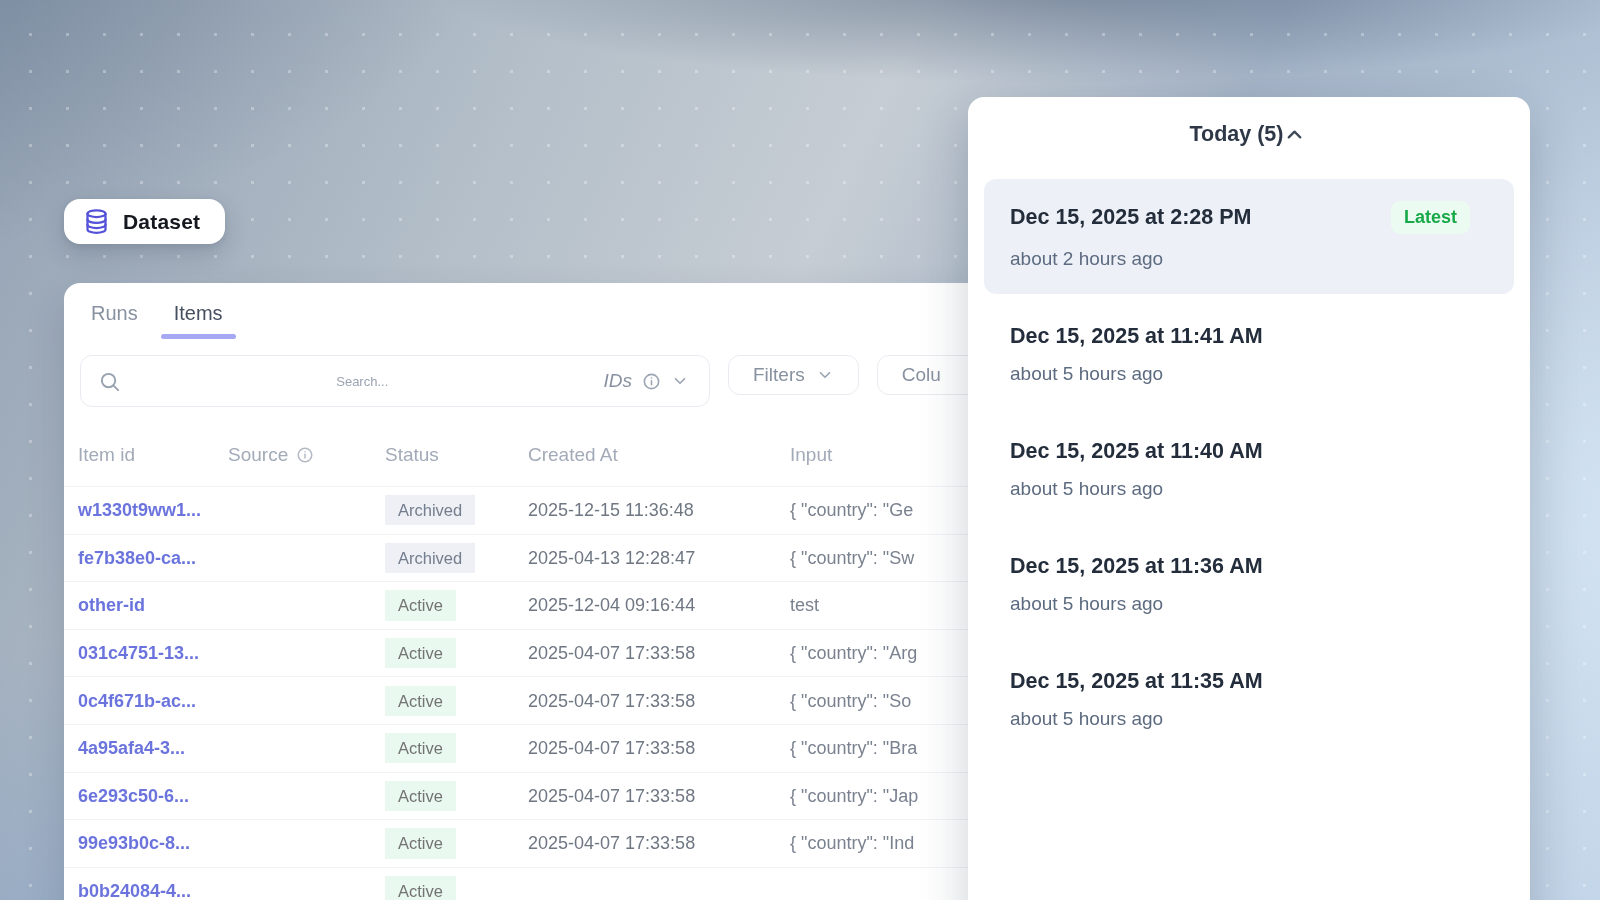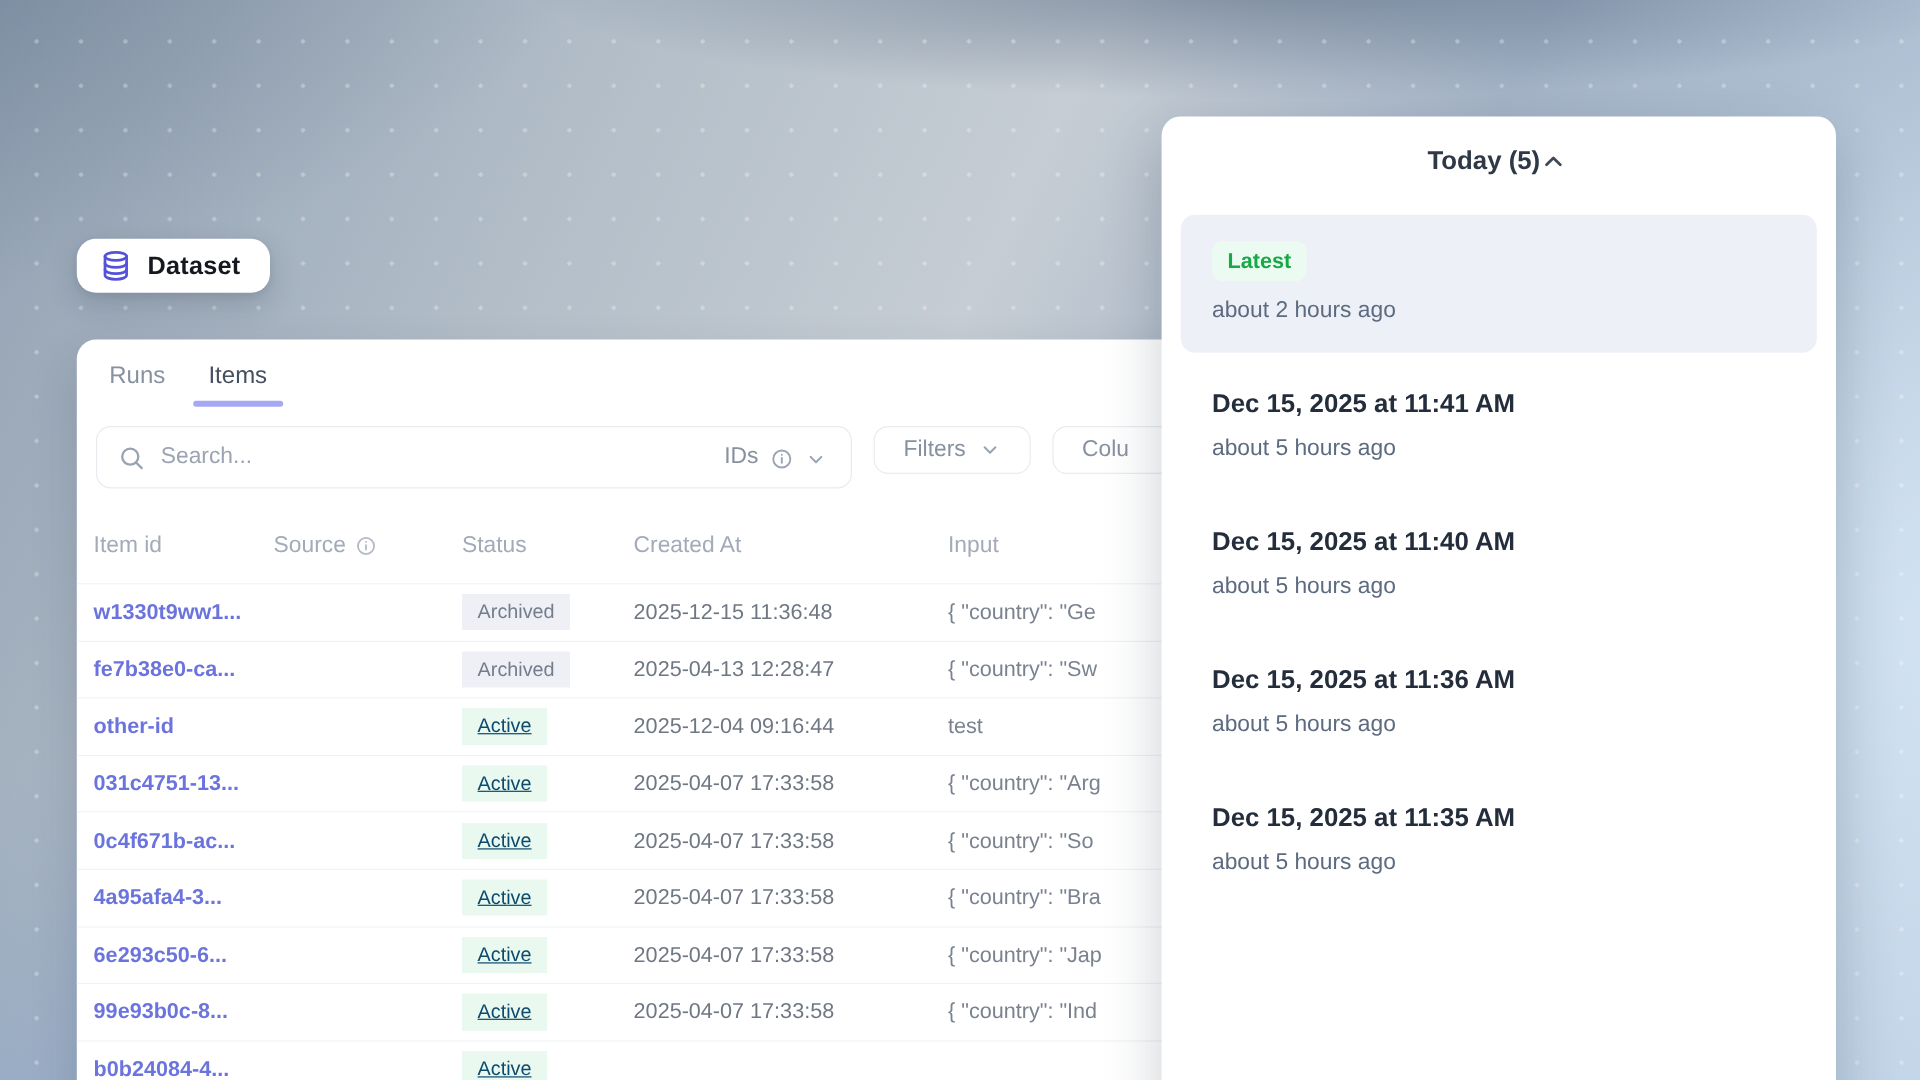--- a/index.html
+++ b/index.html
@@ -41,24 +41,24 @@
   .tab.active::after {
     content:""; position:absolute; left:-13px; right:-13px; bottom:0; height:5px;
     background:#a6a8f4; border-radius:3px;
   }
 
   .toolbar { position:absolute; left:16px; top:72px; display:flex; gap:18px; }
   .searchbox {
     width:630px; height:52px; border:1.5px solid #e8ebf0; border-radius:12px;
     display:flex; align-items:center; padding:0 20px 0 17px; gap:13px; background:#fff;
   }
-  .search-input { border:0; outline:0; flex:1; min-width:0; font-size:19px; color:#ec4899;
-    font-family:"Liberation Sans","DejaVu Sans",sans-serif; background:transparent; }
+  .search-input { border:0; outline:0; flex:1; min-width:0; font-size:13px; color:#ec4899;
+    font-family:"Liberation Sans","DejaVu Sans",sans-serif; background:transparent;text-align:center; }
   .search-input::placeholder { color:#9aa4b2; }
-  .ids-group { display:flex; align-items:flex-end; gap:10px; color:#8791a0; font-size:19px; cursor:pointer; }
+  .ids-group { display:flex; align-items:center; gap:10px; color:#8791a0; font-size:19px; cursor:pointer;font-style:italic; }
   .btn {
     height:40px; border:1.5px solid #e8ebf0; border-radius:12px; background:#fff;
     display:flex; align-items:center; gap:11px; color:#8791a0; font-size:19px;
     padding:0 24px; cursor:pointer;
   }
   .btn.columns { width:150px; }
 
   
   .thead { position:absolute; top:152px; left:0; right:0; height:40px; }
   .thead .cell { position:absolute; top:50%; transform:translateY(-50%);
@@ -68,21 +68,21 @@
 
   .tbody { position:absolute; top:203px; left:0; width:1010px; }
   .trow { position:relative; height:47.6px; border-top:1px solid #f0f2f6; cursor:pointer; }
   .trow .cell { position:absolute; top:50%; transform:translateY(-50%); white-space:nowrap; }
   .c-id { left:14px; color:#6b74dd; font-weight:600; font-size:18px; }
   .c-status { left:321px; }
   .c-created { left:464px; color:#6f7783; font-size:18px; }
   .c-input { left:726px; color:#7a8290; font-size:18px; }
   .badge { display:inline-block; padding:6px 13px; border-radius:0; font-size:16.5px; line-height:1.1; }
   .badge--archived { background:#eef0f6; color:#737d8c; }
-  .badge--active { background:#e9f9ef; color:#0c4a6e;text-decoration:underline; }
+  .badge--active { background:#e9f9ef; color:#737373; }
   .badge:empty { display:none; }
 
   
   .vh-panel {
     position:absolute; left:968px; top:97px; width:562px; height:840px; z-index:5;
     background:#fff; border-radius:16px;
     box-shadow:0 20px 48px rgba(25,39,60,.22);
   }
   .vh-header { position:relative; padding:31px 32px 23px; border-bottom:1px solid #edf0f4; }
   .vh-title { font-size:28px; font-weight:700; color:#222b38; letter-spacing:.2px; }
@@ -243,20 +243,21 @@
     <span>
       <svg width="23" height="23" viewBox="0 0 24 24" fill="none" stroke="#3f4a59" stroke-width="2.4" stroke-linecap="round" stroke-linejoin="round">
         <path d="m18 15-6-6-6 6"></path>
       </svg>
     </span>
   </div>
 
   <div class="entries">
     <div class="entry highlight">
       <div class="entry-top">
+        <span class="entry-title">Dec 15, 2025 at 2:28 PM</span>
         <span class="latest-badge">Latest</span>
       </div>
       <div class="entry-sub">about 2 hours ago</div>
     </div>
     <div class="entry">
       <div class="entry-top">
         <span class="entry-title">Dec 15, 2025 at 11:41 AM</span>
       </div>
       <div class="entry-sub">about 5 hours ago</div>
     </div>

